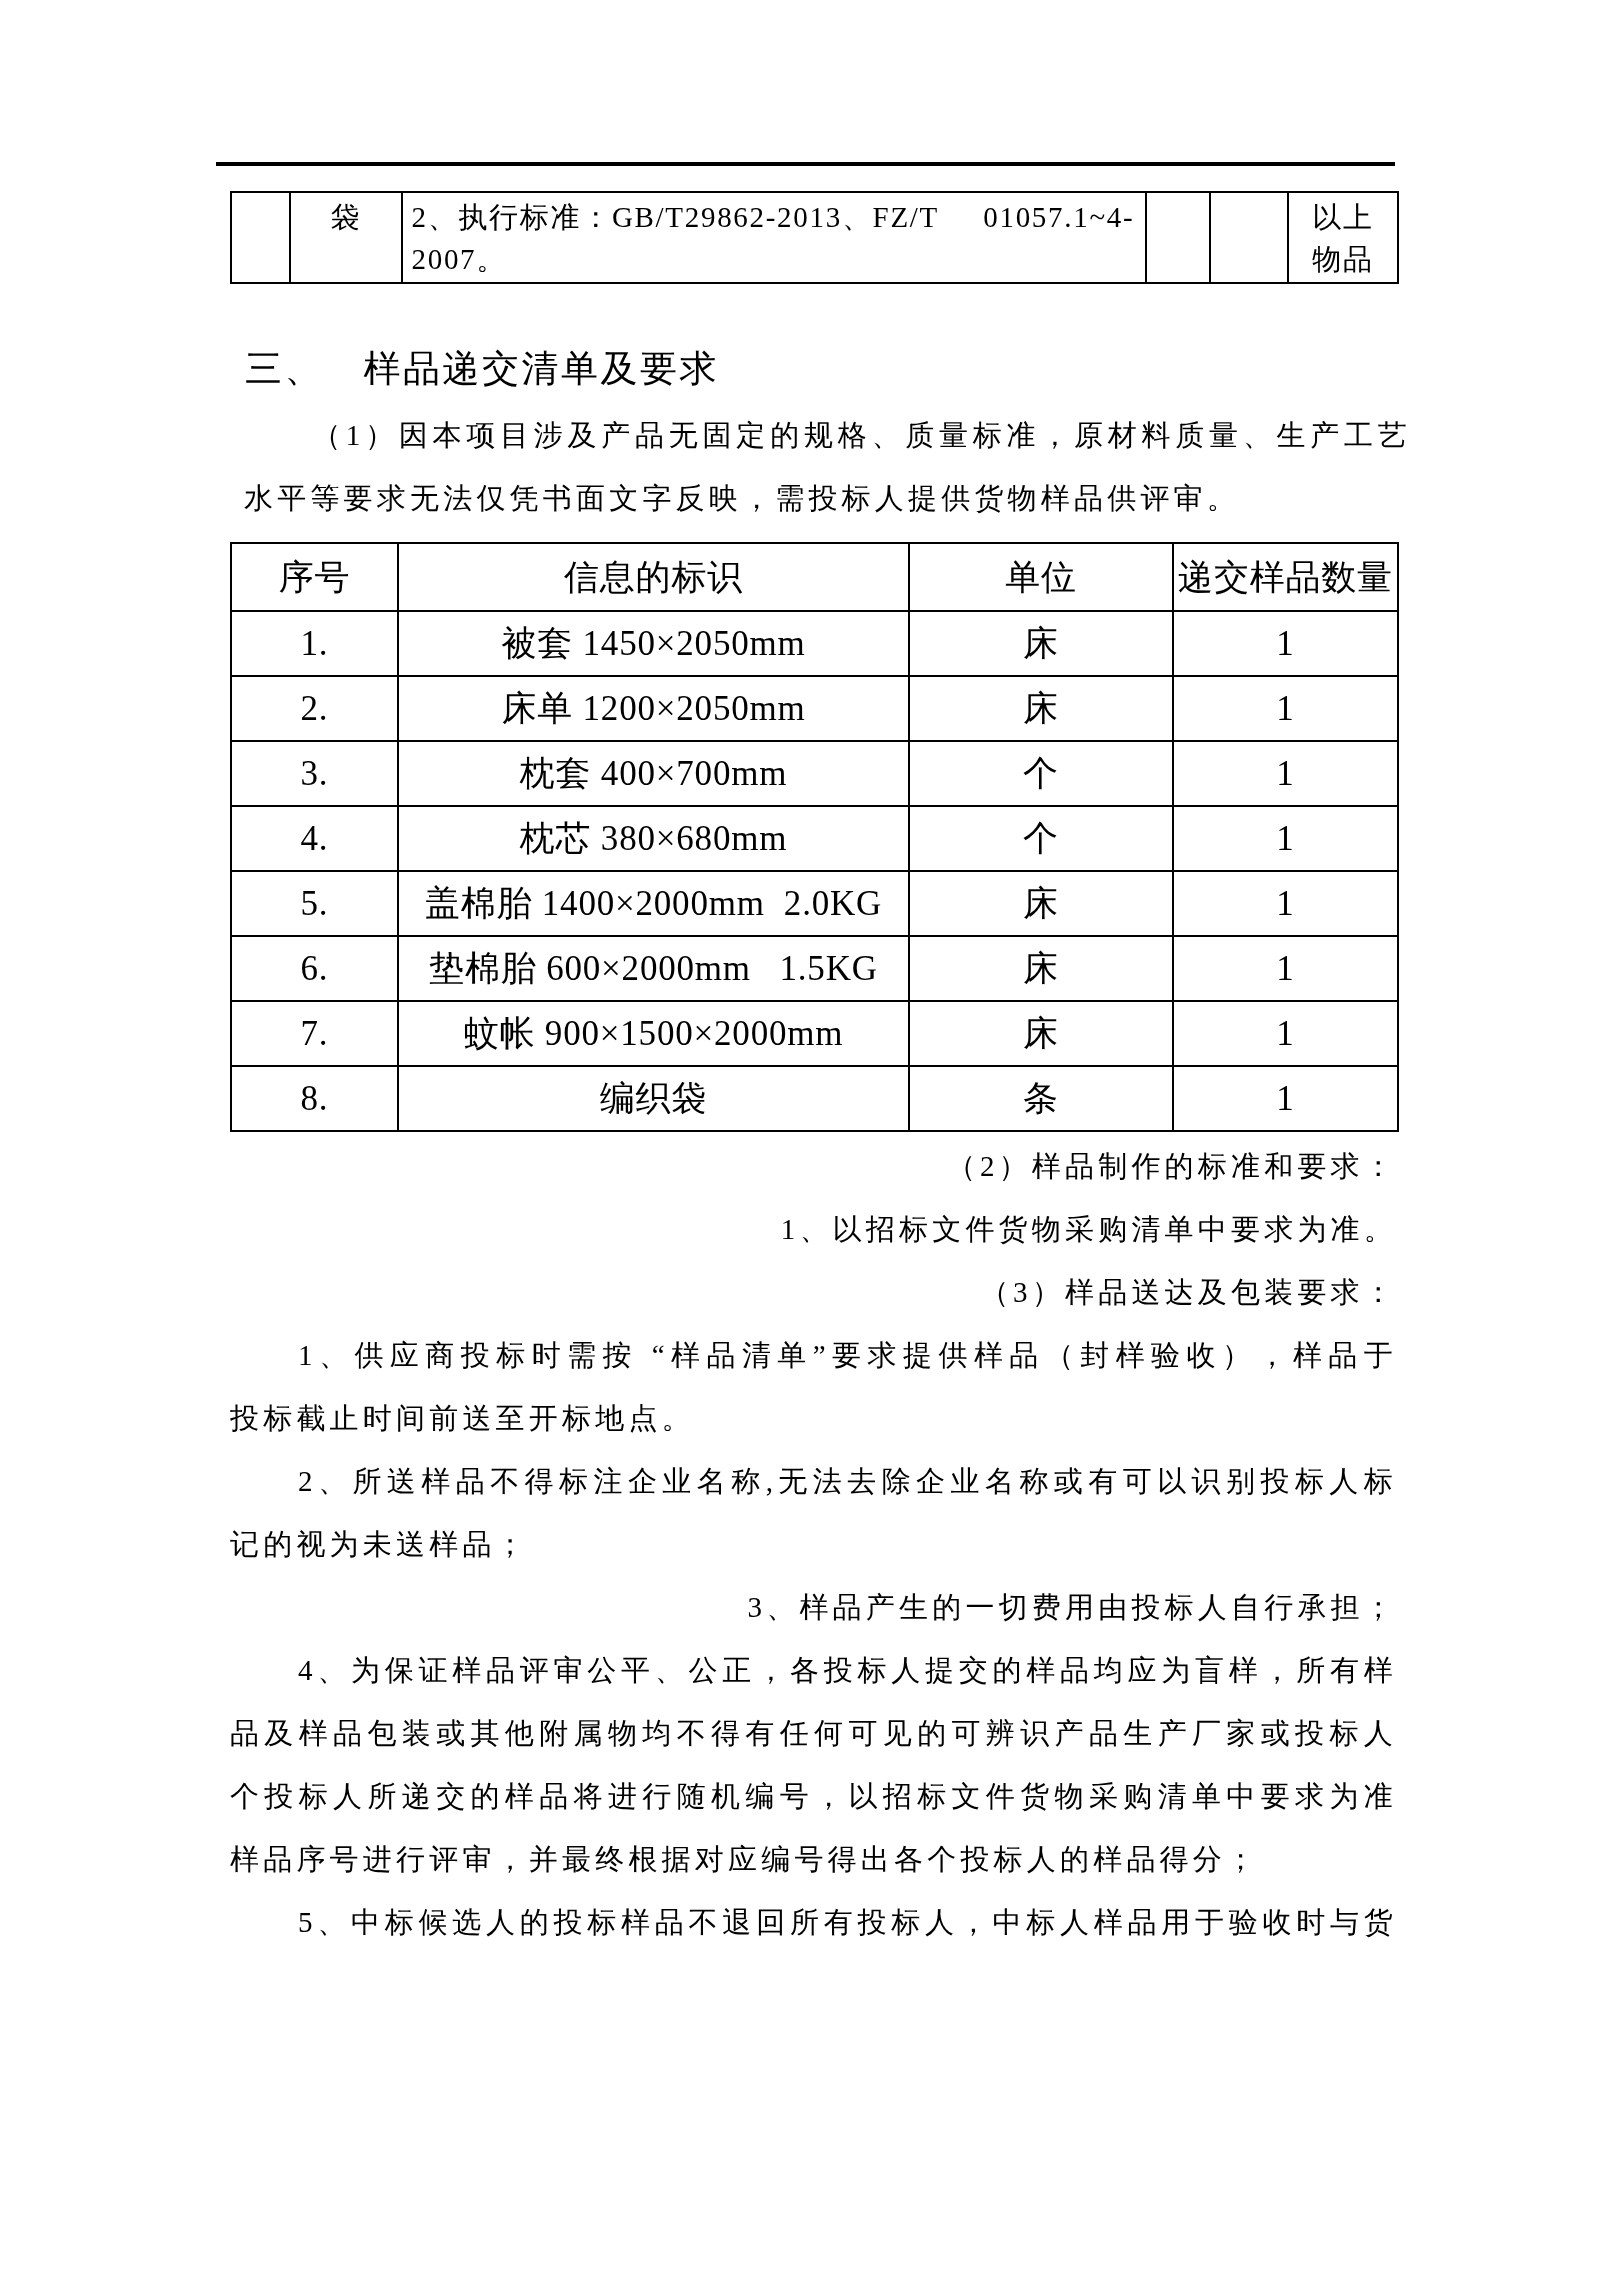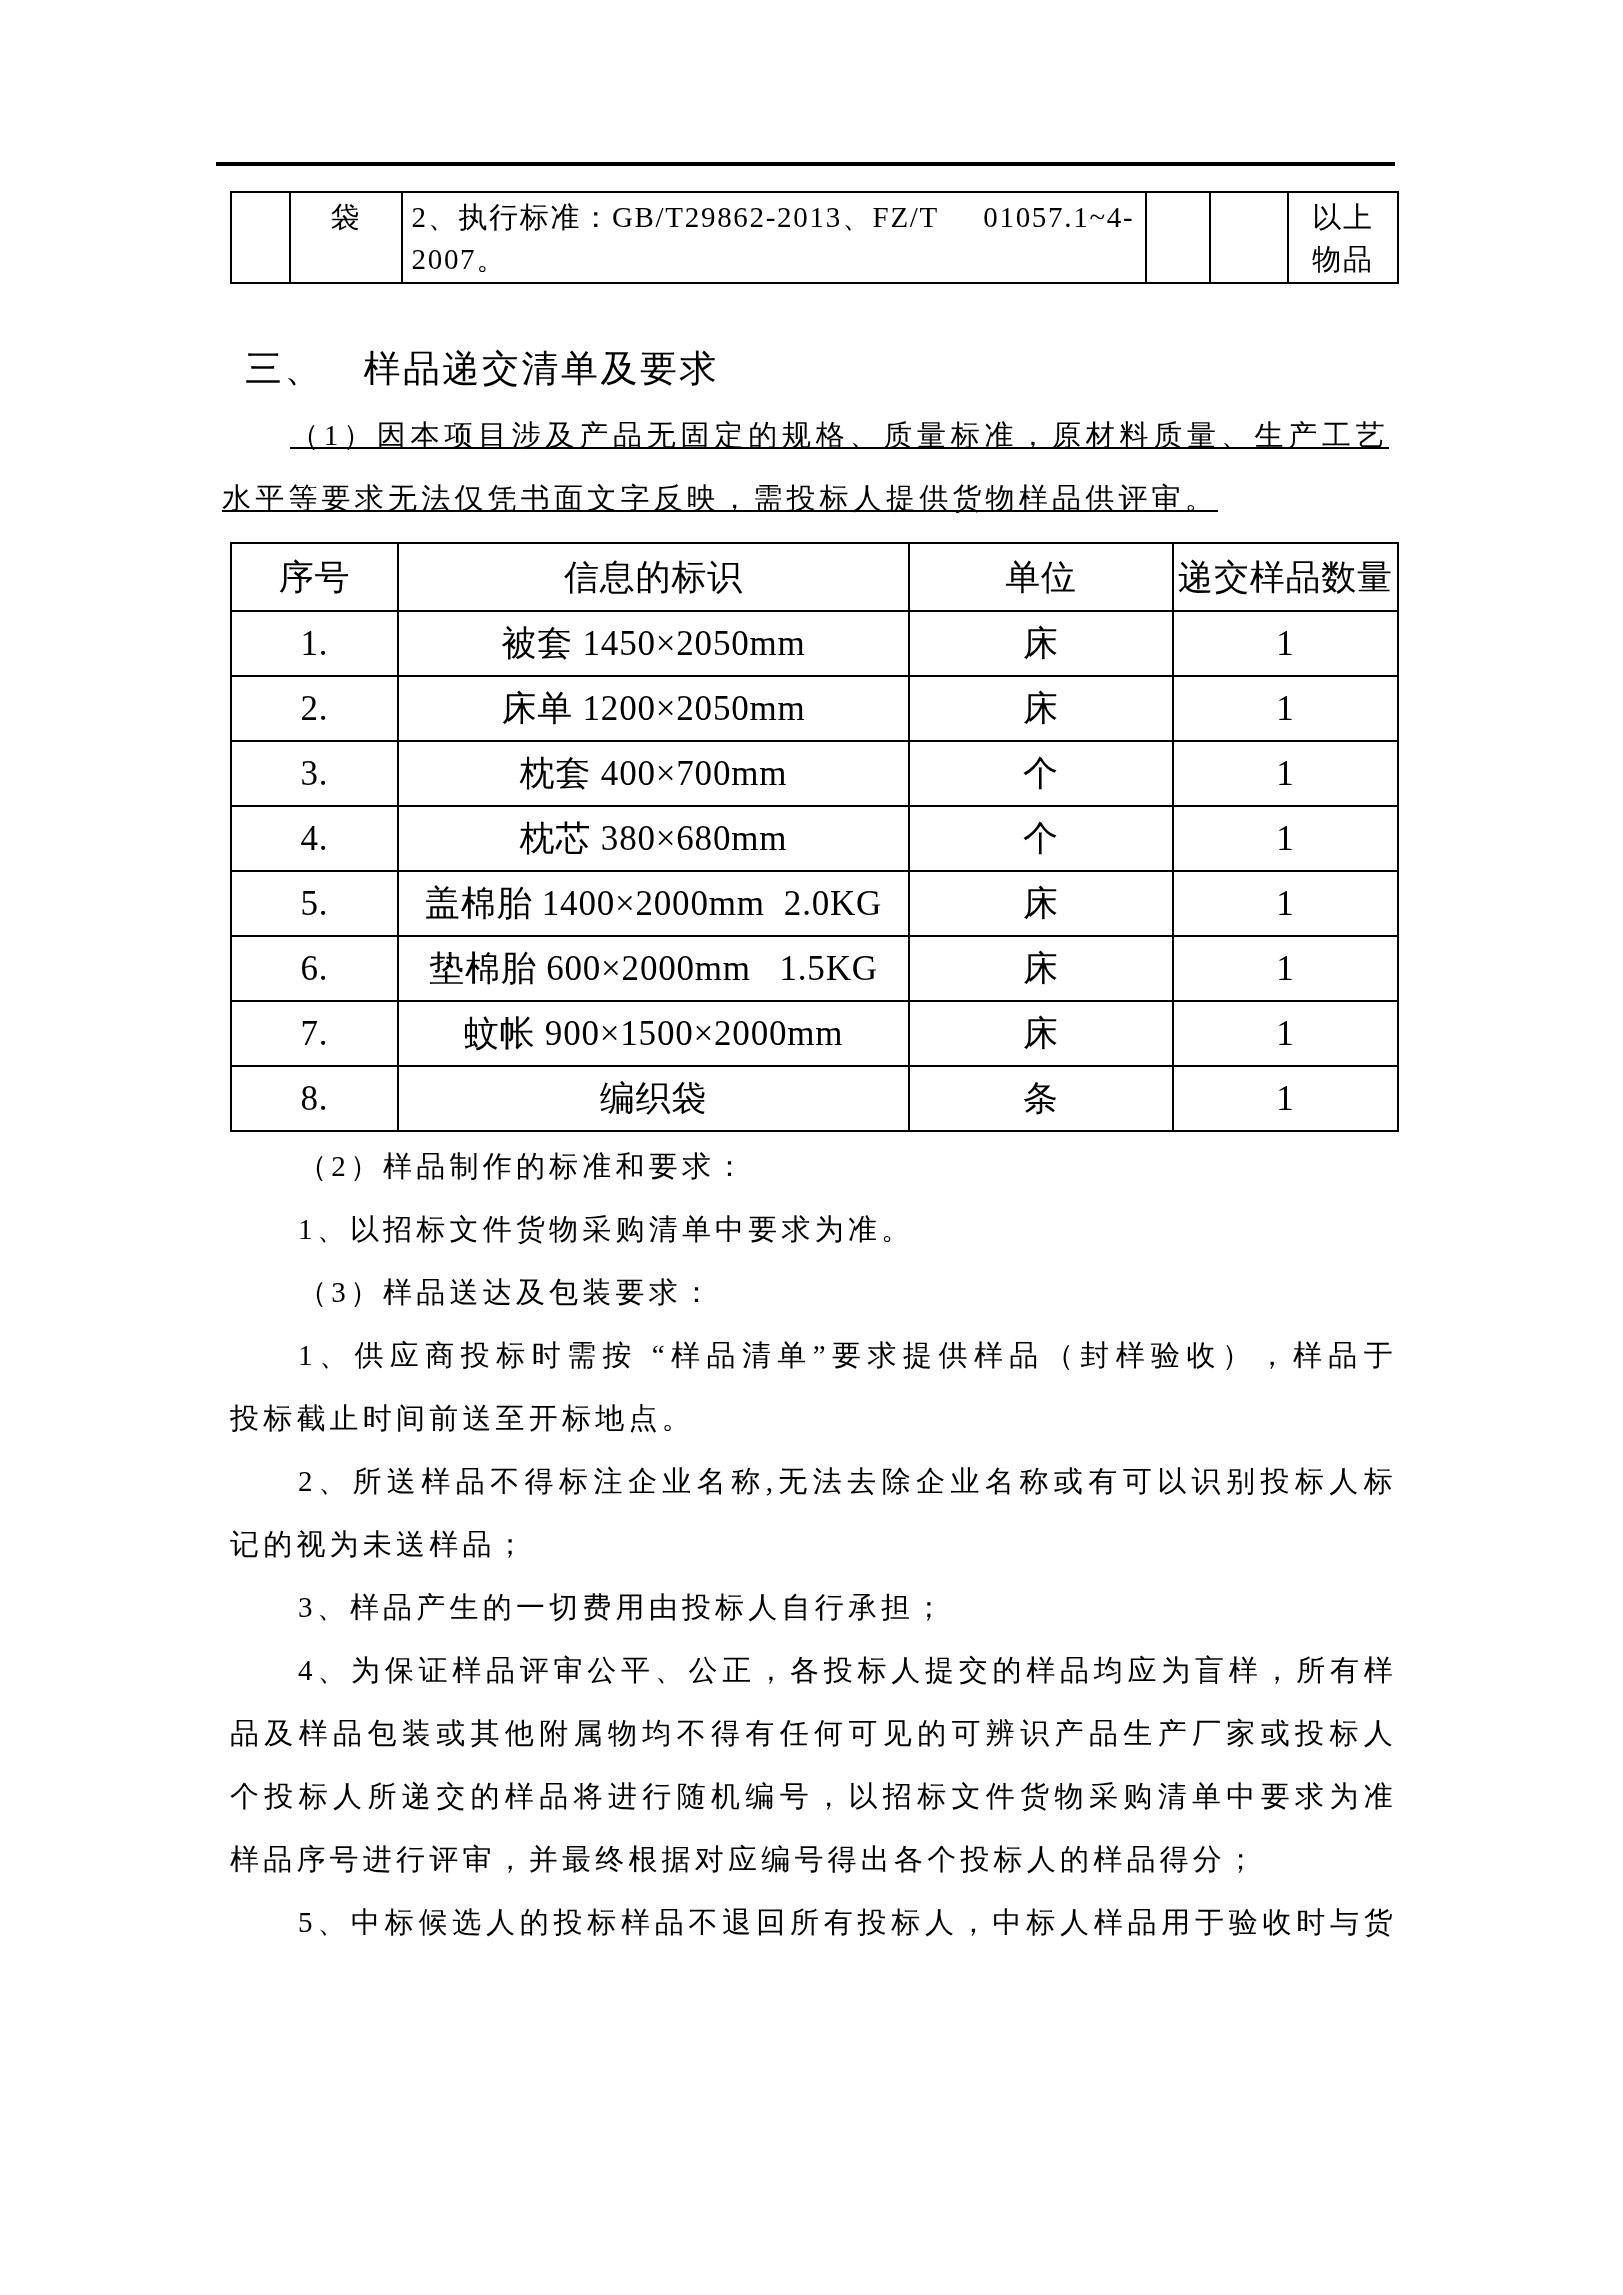--- a/index.html
+++ b/index.html
@@ -46,38 +46,37 @@
     left: 245px; top: 344px;
     font-family: "Liberation Sans", "DejaVu Sans", sans-serif;
     font-weight: normal;
     font-size: 37px;
     letter-spacing: 2.5px;
     white-space: pre-wrap;
   }
   
   .intro-block {
     position: absolute;
-    left: 222px; top: 404px;
-    width: 1167px;
-    text-decoration: underline;
+    left: 244px; top: 404px;
+    width: 1167px;
   }
   .paras-block {
     position: absolute;
     left: 230px; top: 1135px;
     width: 1167px;
   }
   .line {
     font-size: 29px;
     line-height: 63px;
     letter-spacing: 4.2px;
     white-space: pre-wrap;
     text-align: left;
   }
   .line.j { text-align: justify; text-align-last: justify; }
-  .line.indent { text-indent: 68px; }
+  .line.indent { text-indent: 68px; text-align: right; }
   
   .main-table {
     position: absolute;
     left: 230px; top: 542px;
     width: 1167px;
     border-collapse: collapse;
     table-layout: fixed;
   }
   .main-table th, .main-table td {
     border: 2.5px solid #000;

